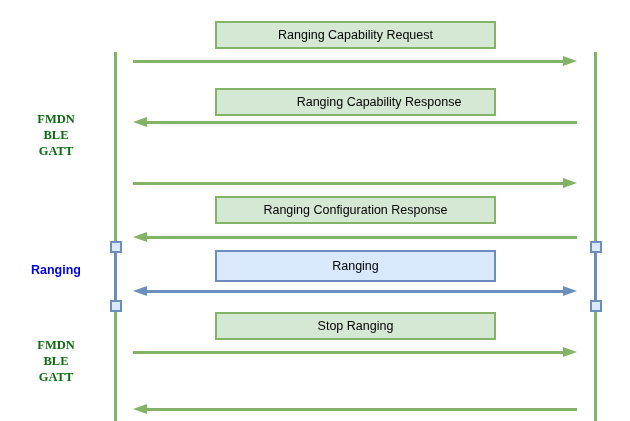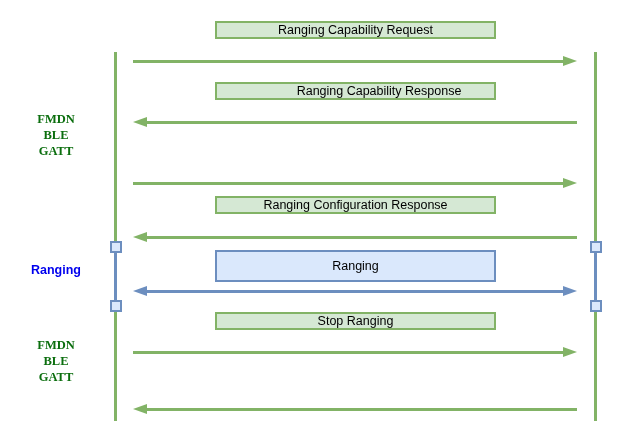--- a/index.html
+++ b/index.html
@@ -67,39 +67,39 @@
   .side-label.phase {
     top: 263px;
     color: var(--phase-label-blue, #0000ee);
   }
 
   
   .msg-box {
     position: absolute;
     left: 215px;
     width: 281px;
-    height: 18px;
+    height: 28px;
     box-sizing: border-box;
     display: flex;
     align-items: center;
     justify-content: center;
     font-size: 12.5px;
     color: var(--message-text, #000000);
   }
   .msg-box.green {
     background: var(--green-fill, #d5e8d4);
     border: 2px solid var(--green-accent, #82b366);
   }
   .msg-box.blue {
     background: var(--blue-fill, #dae8fc);
     border: 2px solid var(--blue-accent, #6c8ebf);
     height: 32px;
   }
   .b1 { top: 21px; }
-  .b2 { top: 82px; padding-left: 47px; }
+  .b2 { top: 88px; padding-left: 47px; }
   .b3 { top: 141px; }
   .b4 { top: 196px; }
   .b5 { top: 250px; }
   .b6 { top: 312px; }
   .b7 { top: 367px; }
 
   
   .arrow {
     position: absolute;
     left: 133px;

